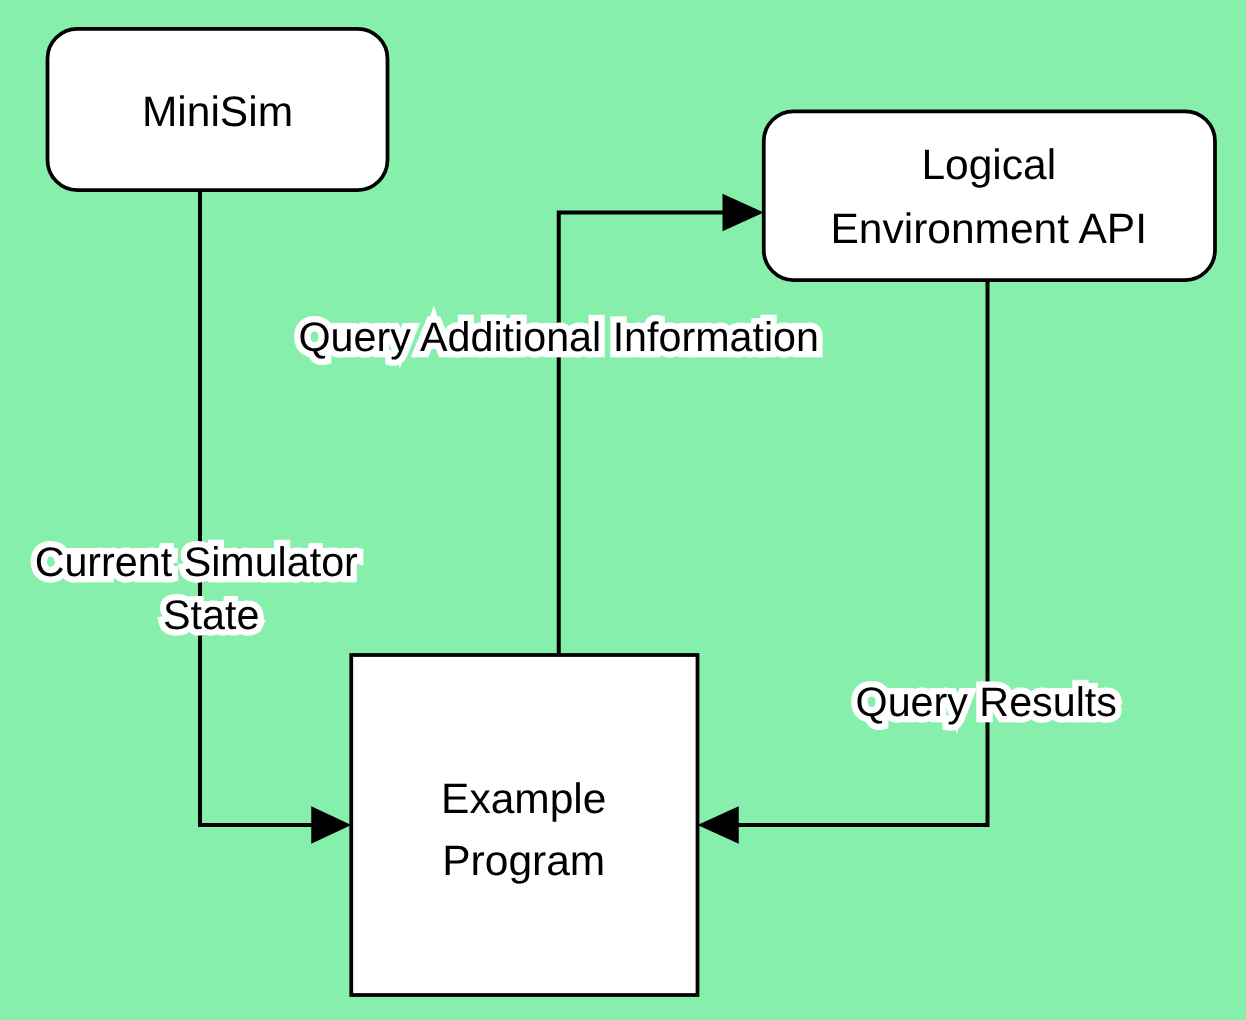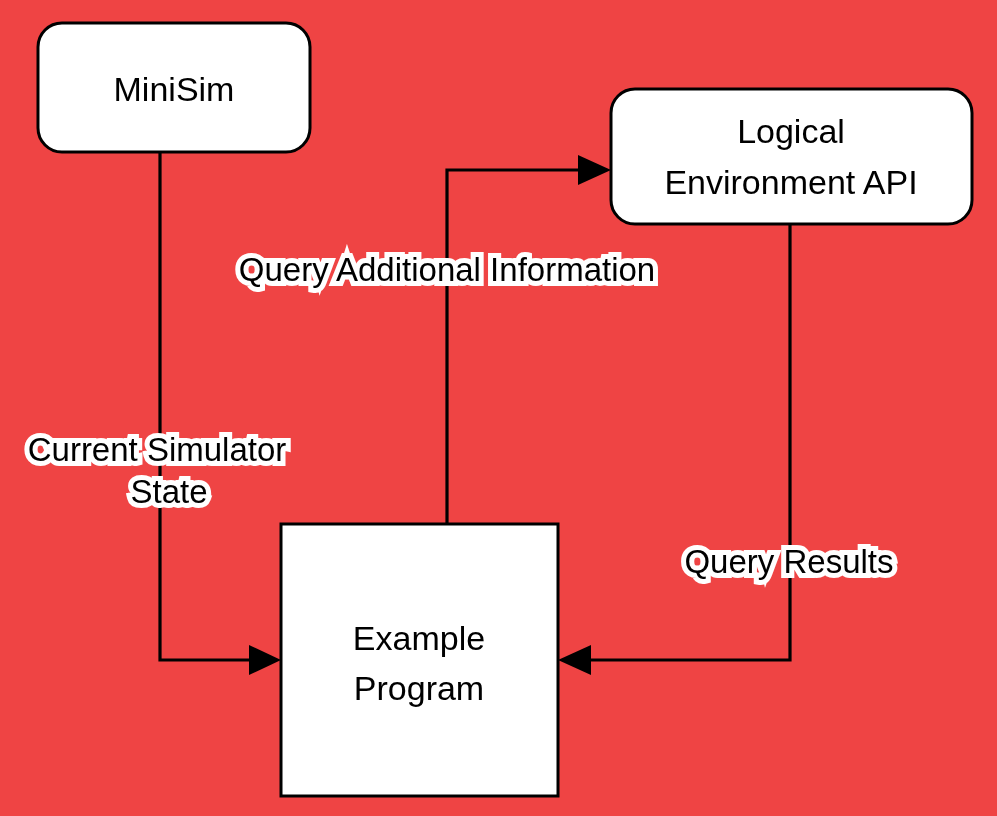--- a/index.html
+++ b/index.html
@@ -10,21 +10,21 @@
   body {
     width: 997px;
     height: 816px;
     font-family: "Liberation Sans", sans-serif;
     overflow: hidden;
   }
   #diagram-root {
     position: relative;
     width: 997px;
     height: 816px;
-    background: #ef4444;
+    background: #86efac;
     text-align: right;
   }
   svg.diagram {
     display: block;
     width: 997px;
     height: 816px;
   }
   .node-shape {
     fill: #ffffff;
     stroke: #000000;

